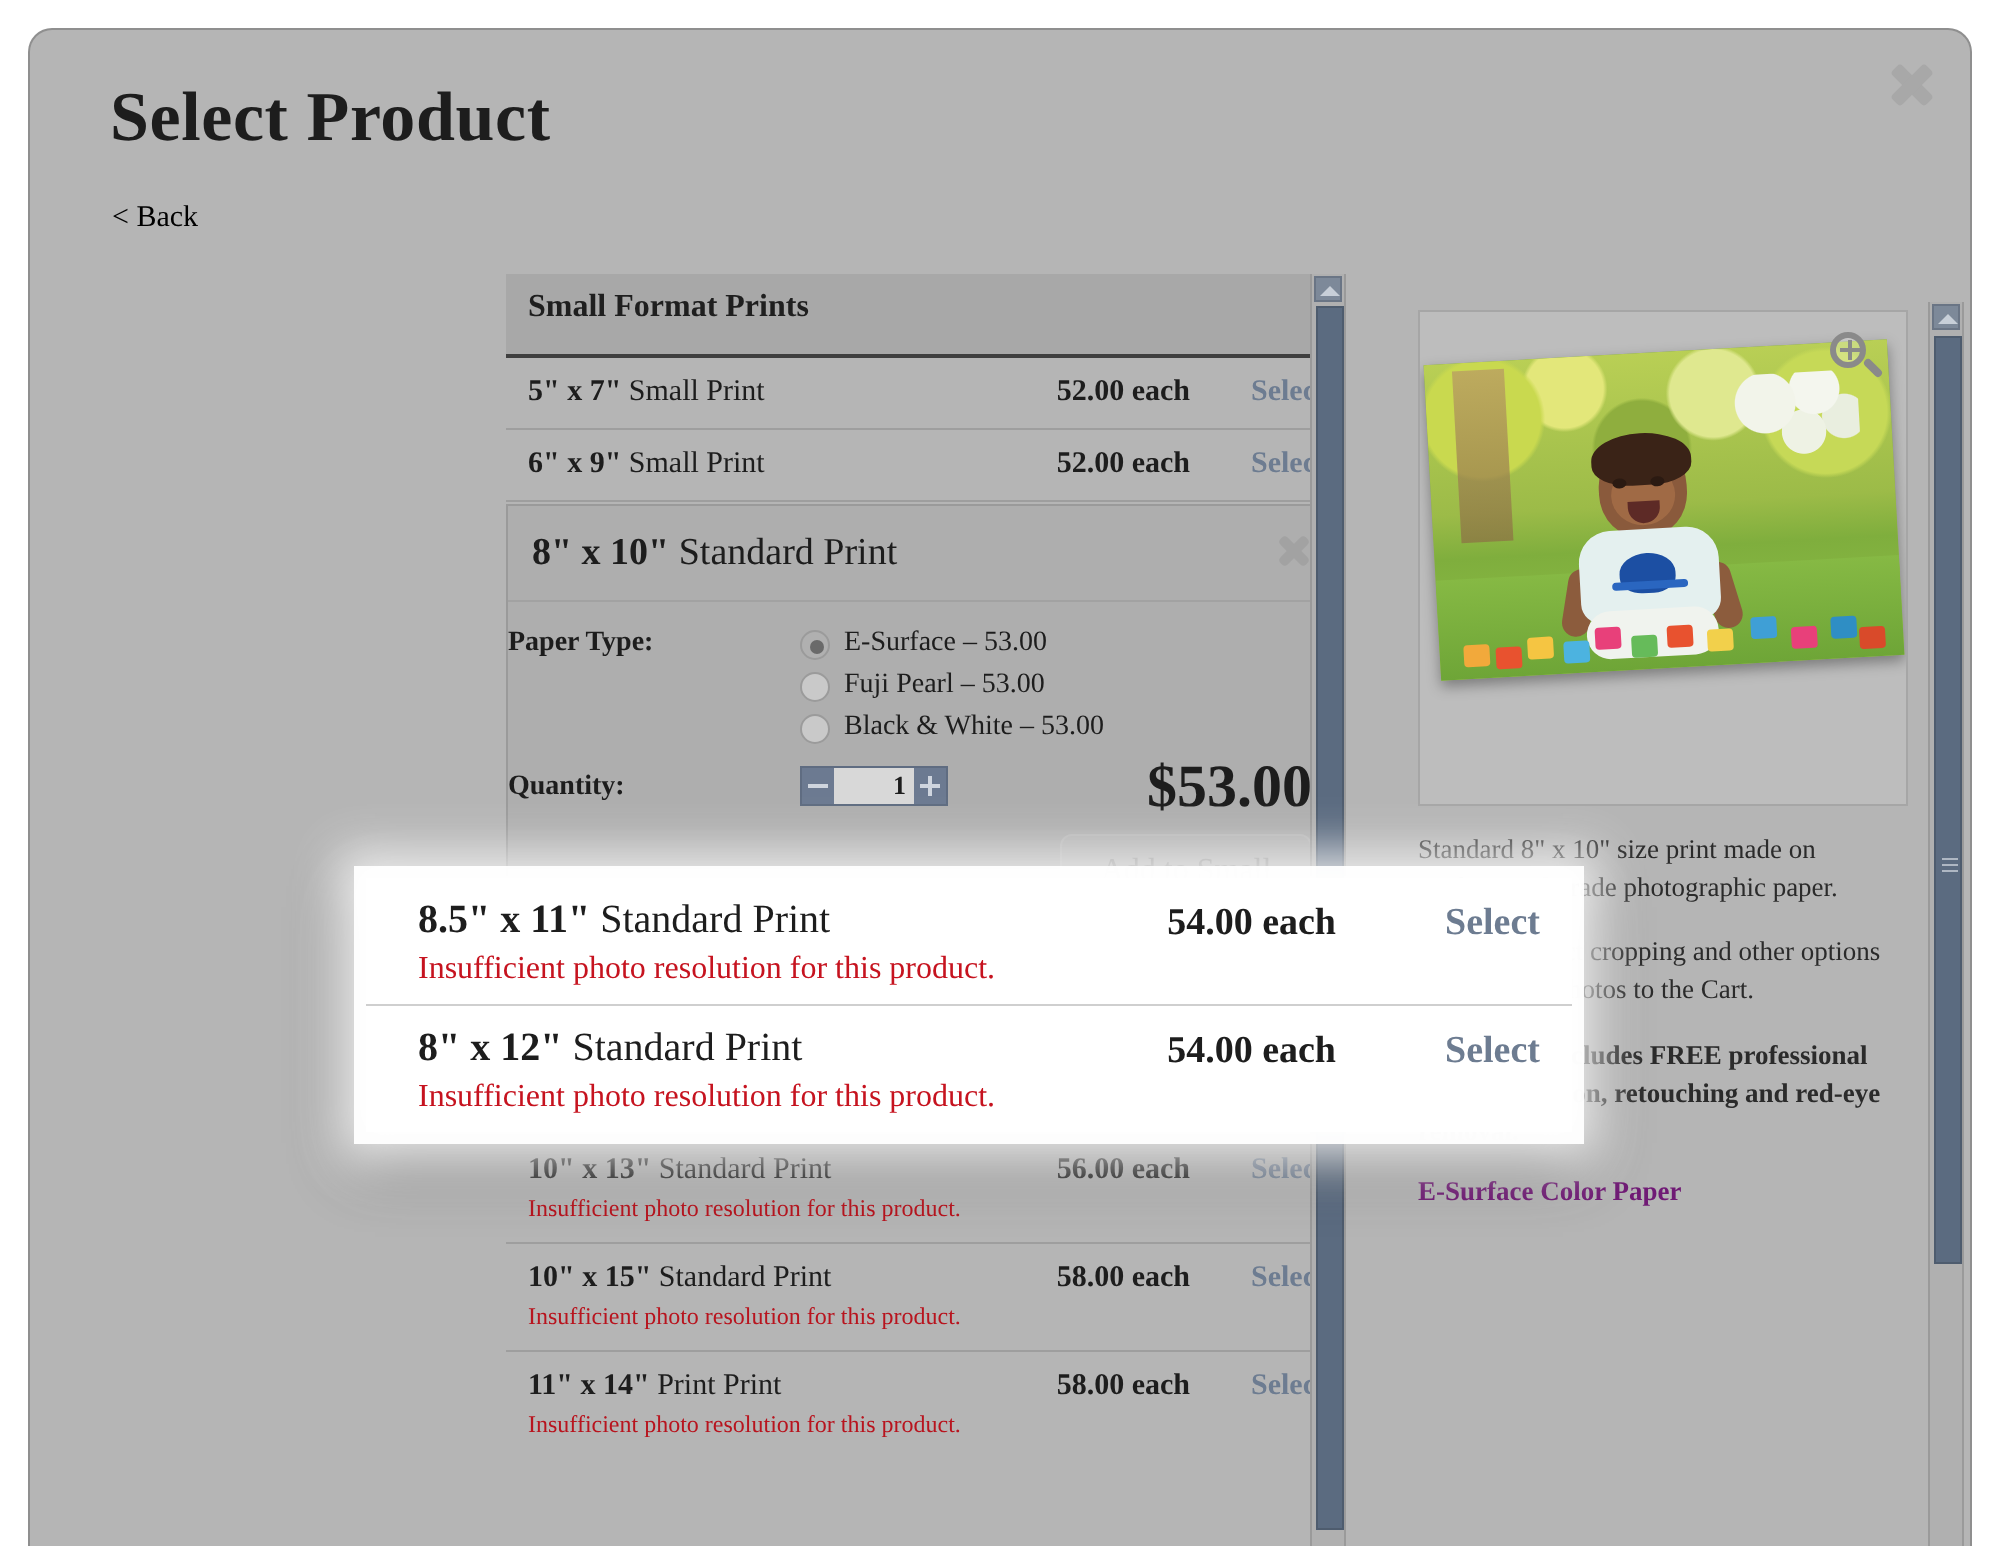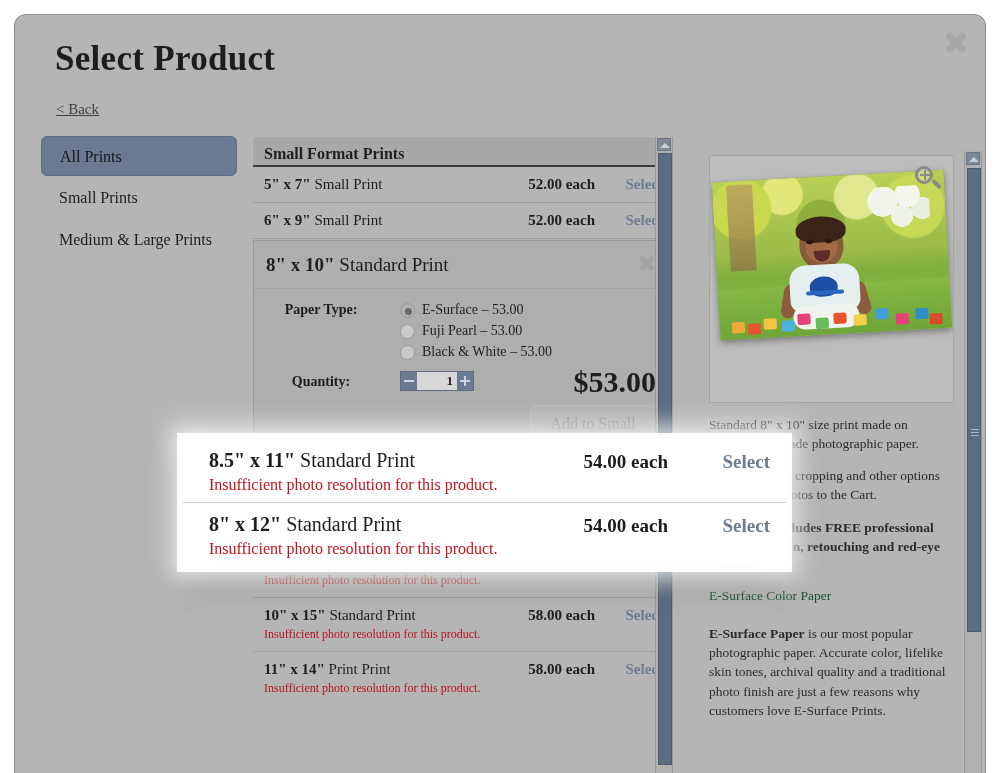--- a/index.html
+++ b/index.html
@@ -51,23 +51,22 @@
     background: #a8a8a8;
     border-radius: 2px;
   }
   .close-x::before { transform: rotate(45deg); }
   .close-x::after  { transform: rotate(-45deg); }
 
   .back-link {
     position: absolute;
     left: 41px; top: 86px;
     font-size: 15px;
-    color: #404040;
-    cursor: pointer;
-    text-decoration: underline;
+    color: #000000;
+    cursor: pointer;
   }
 
   .shipping {
     position: absolute;
     right: 36px; top: 85px;
     font-size: 16px;
     color: #1d1d1d;
     white-space: nowrap;
     cursor: pointer;
   }
@@ -125,21 +124,21 @@
     width: 438px; height: 640px;
     overflow: hidden;
   }
   .list-inner { width: 418px; }
 
   .group-header {
     background: #a8a8a8;
     border-bottom: 2px solid #3f3f3f;
     font-size: 16px; font-weight: bold;
     color: #1f1f1f;
-    padding: 8px 0 2px 11px;
+    padding: 8px 0 14px 11px;
   }
   .group-header.dim { color: #6f6f6f; }
 
   .prod-row {
     position: relative;
     padding: 9px 12px 9px 11px;
     border-bottom: 1px solid #9e9e9e;
     min-height: 32px;
   }
   .prod-row:last-child { border-bottom: none; }
@@ -185,21 +184,21 @@
     content: "";
     position: absolute; left: 2px; top: 8px;
     width: 18px; height: 5px;
     background: #a2a2a2; border-radius: 2px;
   }
   .card-close::before { transform: rotate(45deg); }
   .card-close::after  { transform: rotate(-45deg); }
 
   .opt-label {
     position: absolute; left: 0; top: 0;
-    width: 134px; text-align: center;
+    width: 134px; text-align: left;
     font-size: 14px; font-weight: bold; color: #1d1d1d;
   }
   .radio-block { position: relative; padding: 13px 0 0 146px; }
   .radio-row { display: flex; align-items: center; margin-bottom: 5px; text-align: right; }
   .radio {
     width: 15px; height: 15px; border-radius: 50%;
     background: #c9c9c9;
     border: 1px solid #9b9b9b;
     margin-right: 7px; flex: none;
     position: relative;
@@ -423,21 +422,21 @@
 
   .info-text { padding-top: 12px; }
   .info-p {
     font-size: 13.5px;
     color: #2b2b2b;
     line-height: 1.42;
     margin-bottom: 13px;
   }
   .info-p.bold { font-weight: bold; }
   .info-p b { font-weight: bold; }
-  .info-h { font-size: 13.5px; font-weight: normal; color: #14532d; margin-bottom: 20px; }
+  .info-h { font-size: 13.5px; font-weight: bold; color: #701a75; margin-bottom: 10px; }
 
   
   .zoom-overlay {
     position: absolute;
     left: 168px; top: 424px;
     width: 603px; height: 127px;
     background: #ffffff;
     box-shadow:
       0 0 0 6px rgba(255,255,255,0.95),
       0 0 22px 14px rgba(255,255,255,0.80),
@@ -465,25 +464,20 @@
 <div id="root">
   <div class="modal">
 
     <h1 class="page-title">Select Product</h1>
 
     <div class="close-x"></div>
 
     <div class="back-link">&lt; Back</div>
 
 
-    <nav class="nav">
-      <div class="nav-item active">All Prints</div>
-      <div class="nav-item">Small Prints</div>
-      <div class="nav-item">Medium &amp; Large Prints</div>
-    </nav>
 
     <div class="list-panel">
       <div class="list-inner">
 
         <div class="group-header">Small Format Prints</div>
 
         <div class="prod-row">
           <div class="prod-name"><b>5" x 7"</b><span> Small Print</span></div>
           <div class="prod-price">52.00 each</div>
           <div class="prod-select">Select</div>
@@ -611,21 +605,20 @@
           <div class="mag-plus-v"></div>
           <div class="mag-handle"></div>
         </div>
       </div>
 
       <div class="info-text">
         <p class="info-p">Standard 8" x 10" size print made on professional grade photographic paper.</p>
         <p class="info-p">You may select cropping and other options after adding photos to the Cart.</p>
         <p class="info-p bold">Each print includes FREE professional color correction, retouching and red-eye removal.</p>
         <p class="info-h">E-Surface Color Paper</p>
-        <p class="info-p"><b>E-Surface Paper</b><span> is our most popular photographic paper. Accurate color, lifelike skin tones, archival quality and a traditional photo finish are just a few reasons why customers love E-Surface Prints.</span></p>
 
       </div>
     </div>
 
     <div class="sb" style="left:949px; top:136px; height:625px;">
       <div class="sb-arrow"></div>
       <div class="sb-thumb" style="top:17px; height:464px;">
         <div class="sb-grip" style="top:260px;"></div>
       </div>
     </div>

